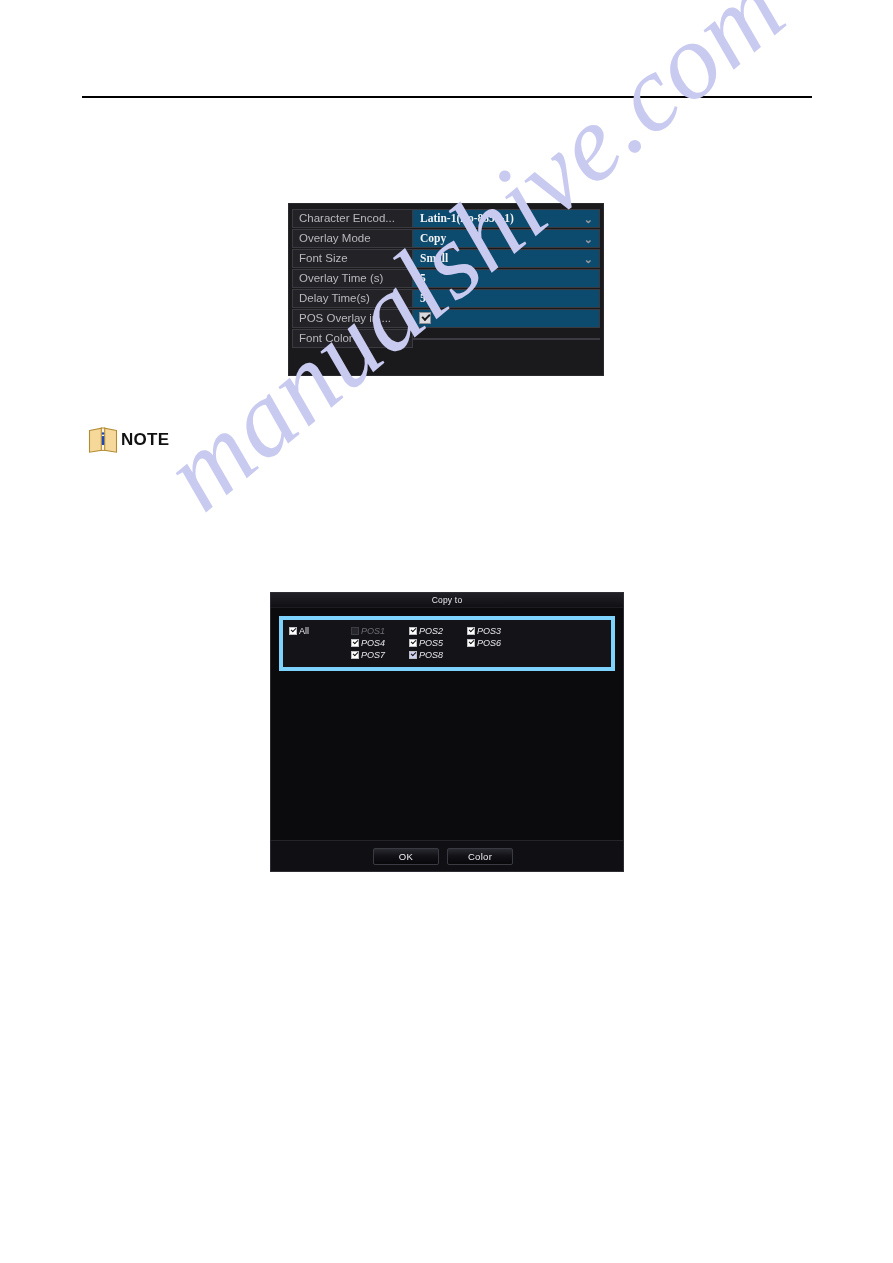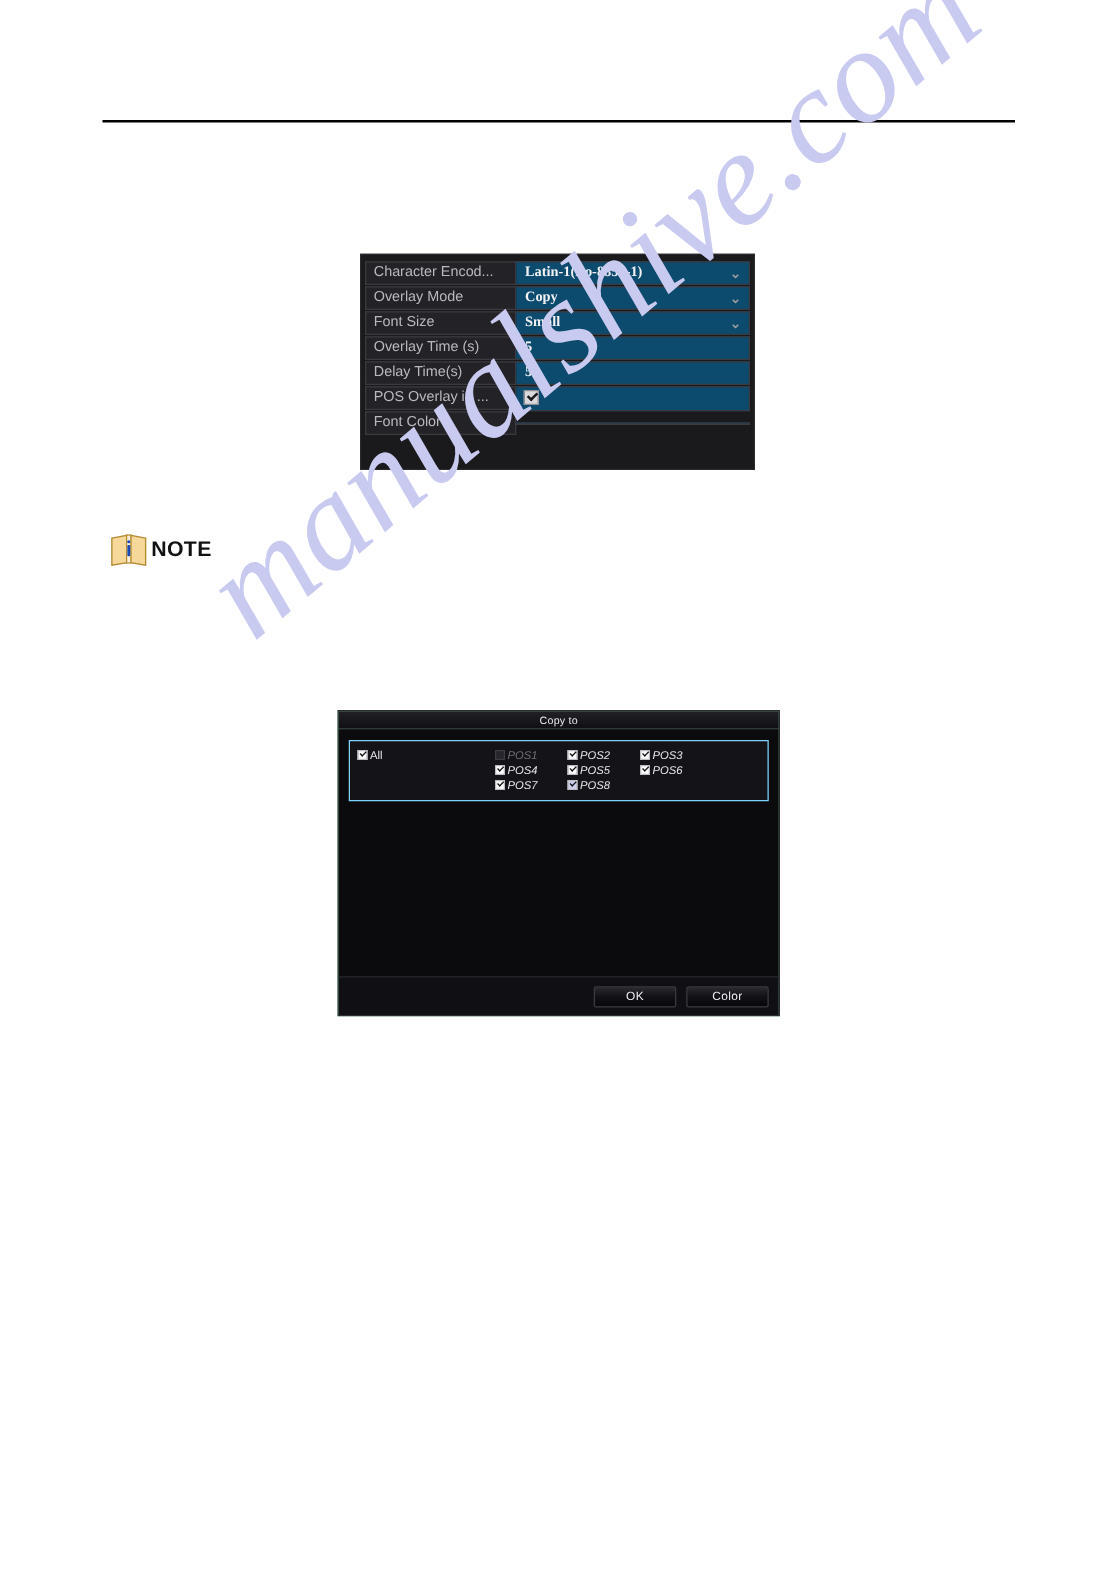--- a/index.html
+++ b/index.html
@@ -151,24 +151,24 @@
     font-weight: bold;
     color: #111111;
     letter-spacing: 0.3px;
     margin-left: 3px;
   }
 
   
   .copy-dialog {
     position: absolute;
     left: 270px;
-    top: 568px;
+    top: 592px;
     width: 354px;
-    height: 245px;
-    background: #86efac;
+    height: 280px;
+    background: #15803d;
     border: 1px solid #2d2d33;
     box-sizing: border-box;
     z-index: 3;
     display: flex;
     flex-direction: column;
   }
   .dlg-title {
     height: 14px;
     background: linear-gradient(to bottom, #202026 0%, #101014 100%);
     color: #e8e8ee;
@@ -178,25 +178,24 @@
     letter-spacing: 0.2px;
     border-bottom: 1px solid #1c1c22;
   }
   .dlg-body {
     flex: 1;
     position: relative;
     padding: 8px 8px 0 8px;
     background: #0b0b0e;
   }
   .chk-region {
-    border: 1px solid #7dd3fc;
+    border: 4px solid #7dd3fc;
     background: #141418;
     padding: 5px 6px 6px 6px;
     display: flex;
-    gap: 48px;
   }
   .all-col {
     width: 62px;
     padding-top: 0px;
   }
   .pos-grid {
     flex: 1;
     display: grid;
     grid-template-columns: 56px 56px 56px;
     grid-auto-rows: 12px;
@@ -239,21 +238,21 @@
     border-color: #3c3c44;
   }
   .chk.disabled .bx::after { display: none; }
   .chk.tinted .bx { background: #cfd0ee; }
 
   .dlg-footer {
     height: 30px;
     background: #101014;
     border-top: 1px solid #24242a;
     display: flex;
-    justify-content: flex-end;
+    justify-content: center;
     align-items: center;
     padding-right: 8px;
     gap: 8px;
   }
   .dlg-btn {
     width: 66px;
     height: 17px;
     background: linear-gradient(to bottom, #2a2a31 0%, #121217 45%, #08080b 100%);
     border: 1px solid #3a3a42;
     border-radius: 2px;

